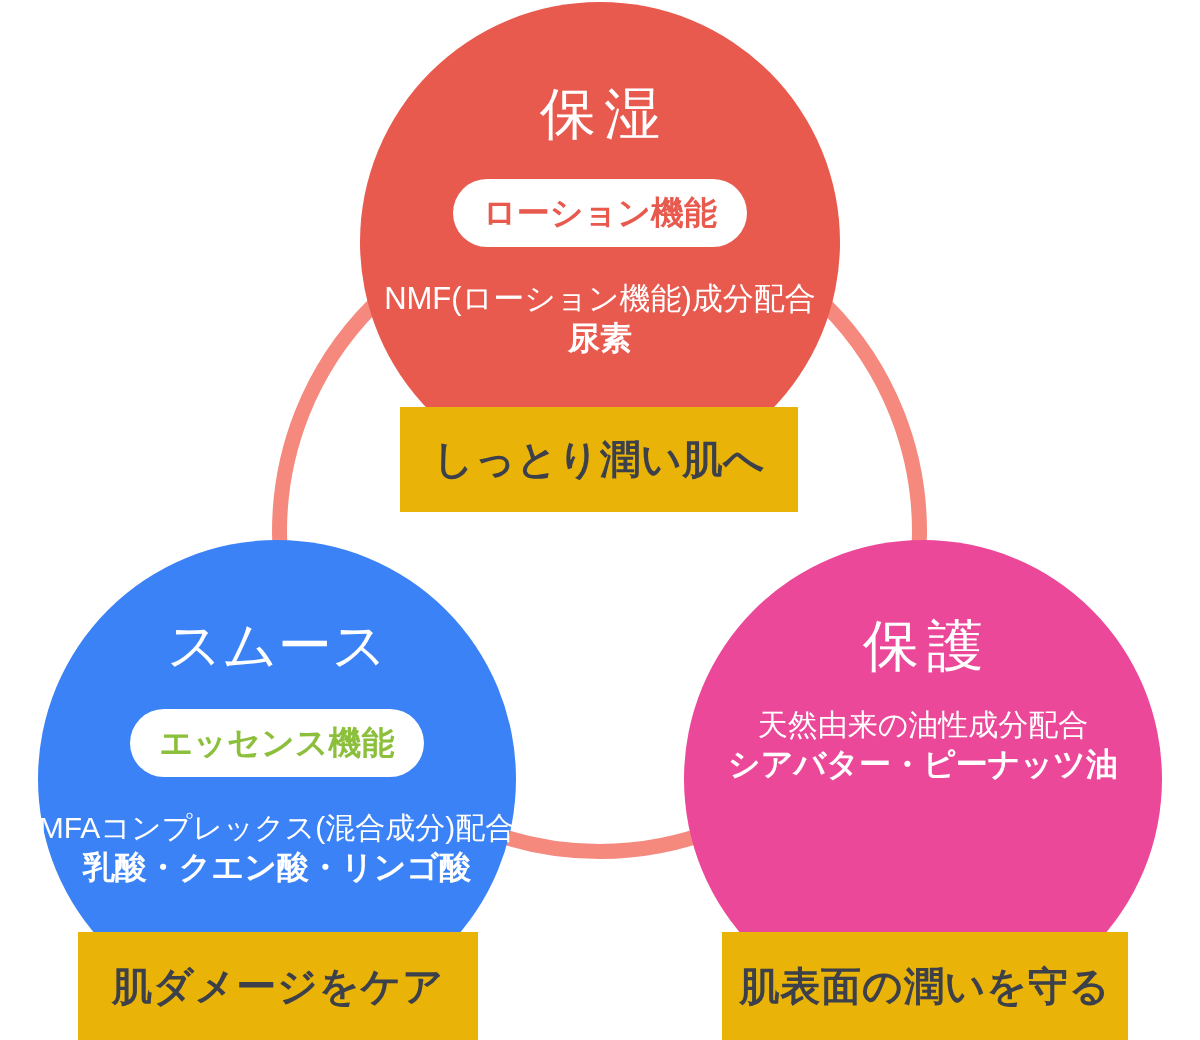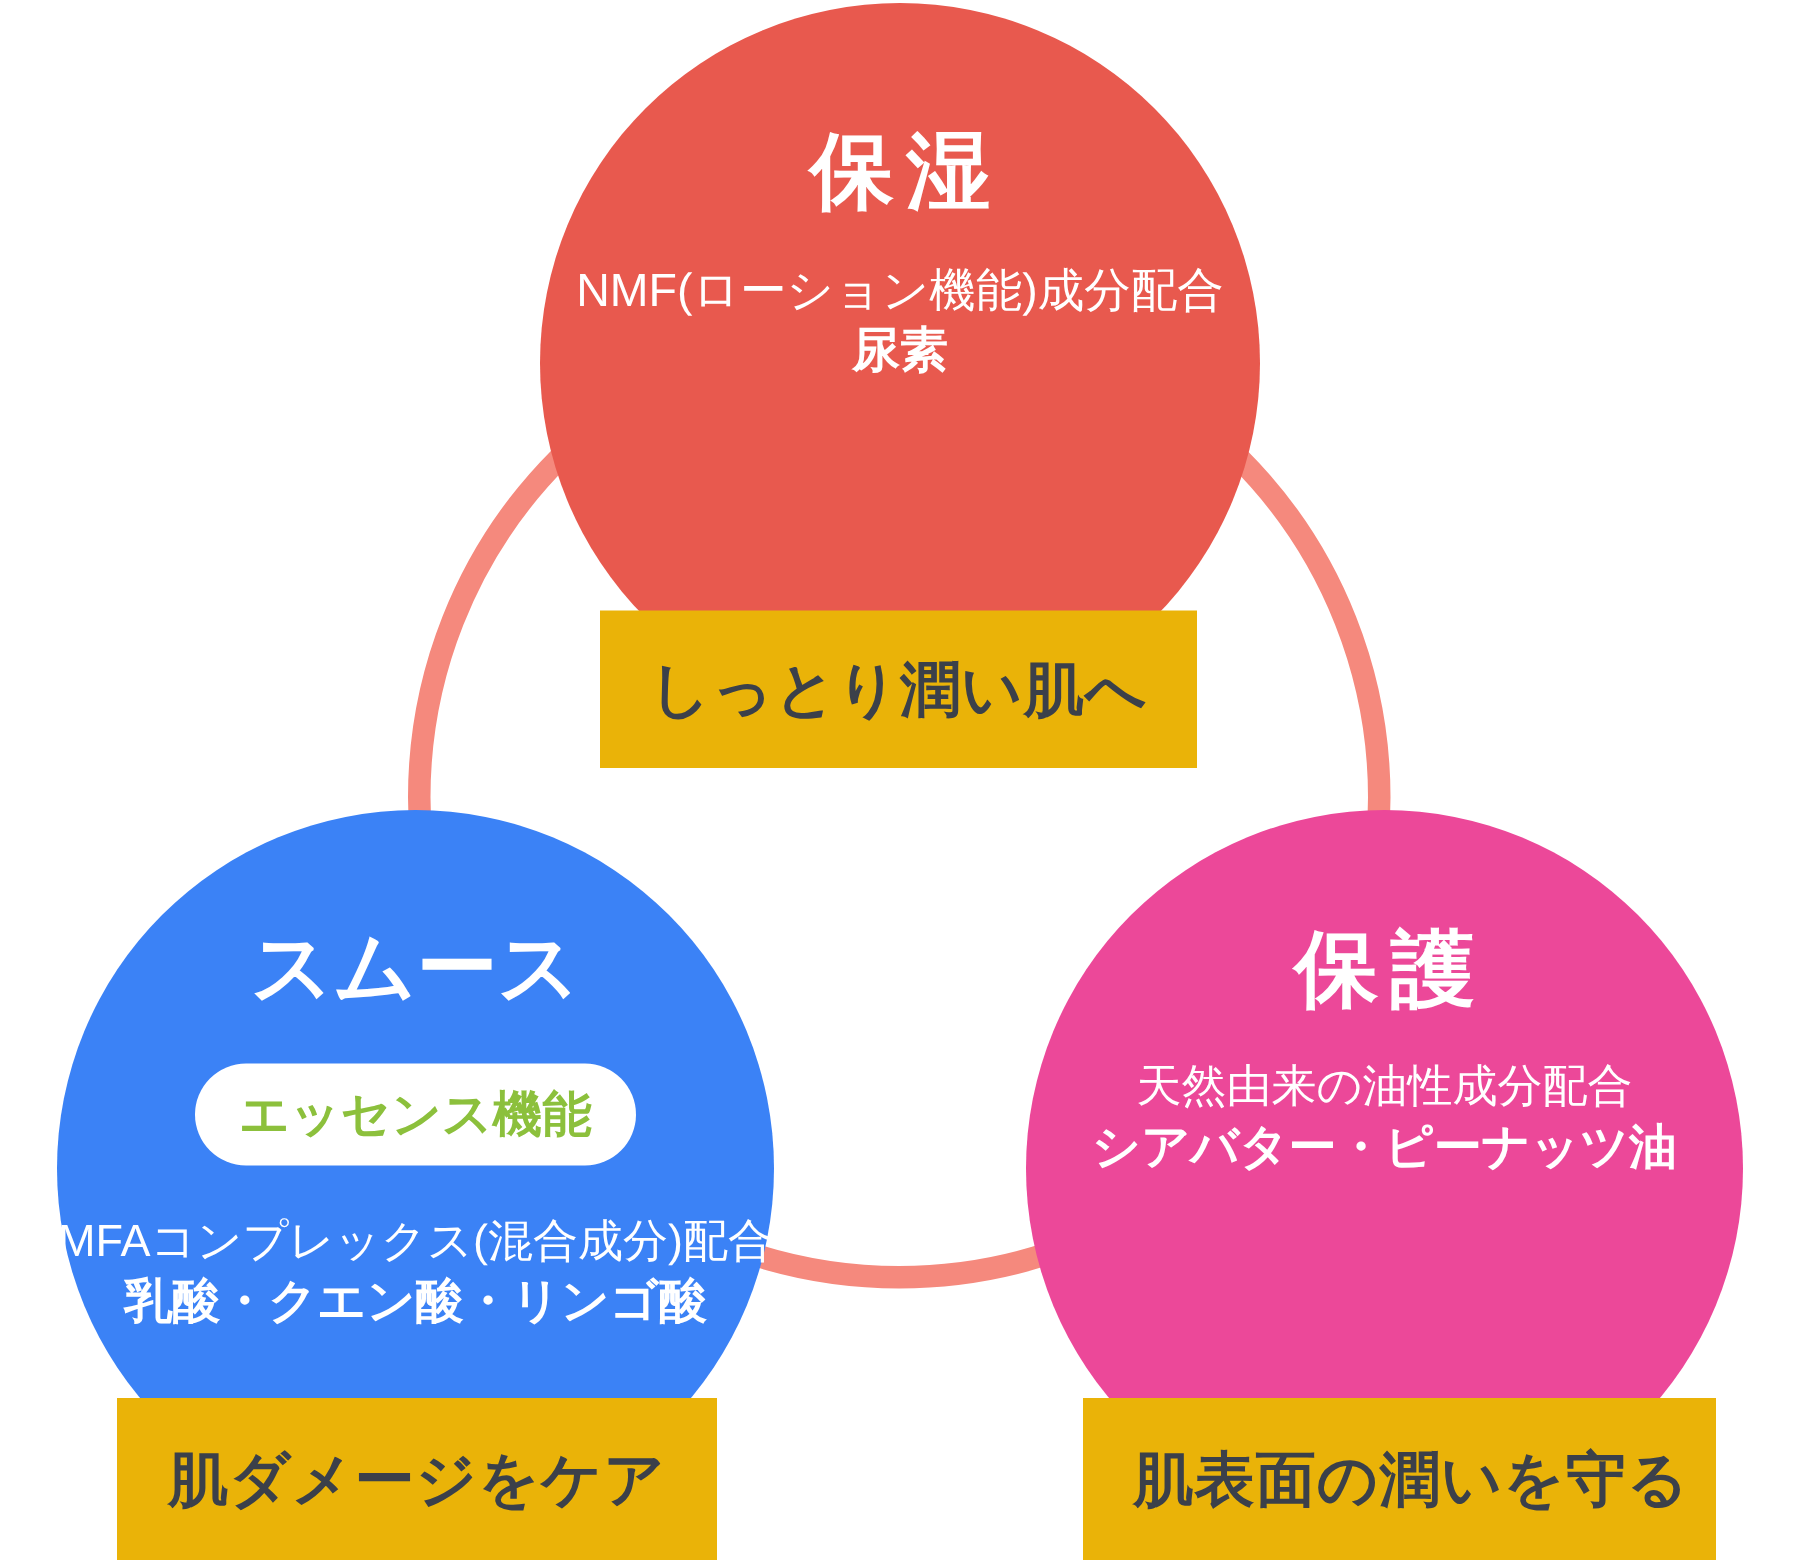--- a/index.html
+++ b/index.html
@@ -36,21 +36,21 @@
     flex-direction: column;
     align-items: center;
     text-align: center;
     color: #ffffff;
   }
   .circle-red   { left: 360px; top: 2px;   width: 480px; height: 480px; background: #E8594E; padding-top: 84px; box-sizing: border-box; }
   .circle-green { left: 38px;  top: 540px; width: 478px; height: 478px; background: #3b82f6; padding-top: 78px; box-sizing: border-box; }
   .circle-blue  { left: 684px; top: 540px; width: 478px; height: 478px; background: #ec4899; padding-top: 78px; box-sizing: border-box; }
   .circle-title {
     font-size: 56px;
-    font-weight: 700;
+    font-weight: 400;
     line-height: 1.0;
     color: #ffffff;
     white-space: nowrap;
   }
   .circle-red .circle-title,
   .circle-blue .circle-title { letter-spacing: 0.15em; text-indent: 0.15em; }
   .circle-green .circle-title { font-size: 54px; }
   .pill {
     margin-top: 37px;
     background: #ffffff;
@@ -88,31 +88,32 @@
     align-items: center;
     justify-content: center;
     color: #3B404A;
     font-size: 40px;
     font-weight: 700;
     letter-spacing: 0.02em;
     white-space: nowrap;
   }
   .banner-top   { left: 400px; top: 407px; width: 398px; height: 105px; }
   .banner-left  { left: 78px;  top: 932px; width: 400px; height: 108px; }
-  .banner-right { left: 722px; top: 932px; width: 406px; height: 108px; padding-left: 16px; }
+  .banner-right { left: 722px; top: 932px; width: 406px; height: 108px; }
 </style>
 </head>
 <body>
 
 <div class="stage">
 
   <div class="ring"></div>
 
   <div class="circle circle-red">
     <div class="circle-title">保湿</div>
+    <div class="pill pill-red">ローション機能</div>
     <div class="line1">NMF(ローション機能)成分配合</div>
     <div class="line2">尿素</div>
   </div>
 
   <div class="circle circle-green">
     <div class="circle-title">スムース</div>
     <div class="pill pill-green">エッセンス機能</div>
     <div class="line1">MFAコンプレックス(混合成分)配合</div>
     <div class="line2">乳酸・クエン酸・リンゴ酸</div>
   </div>

